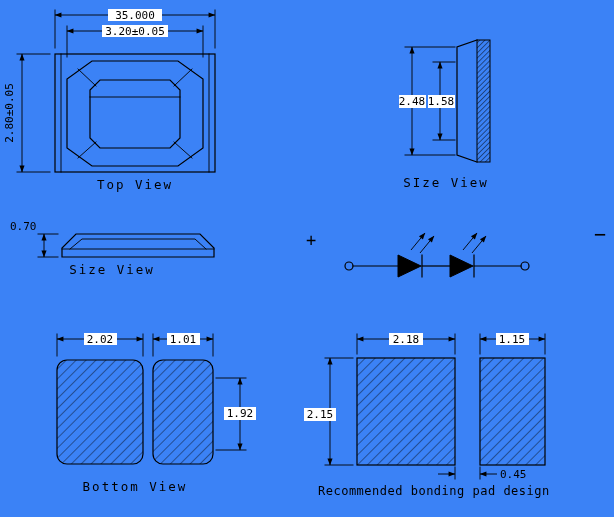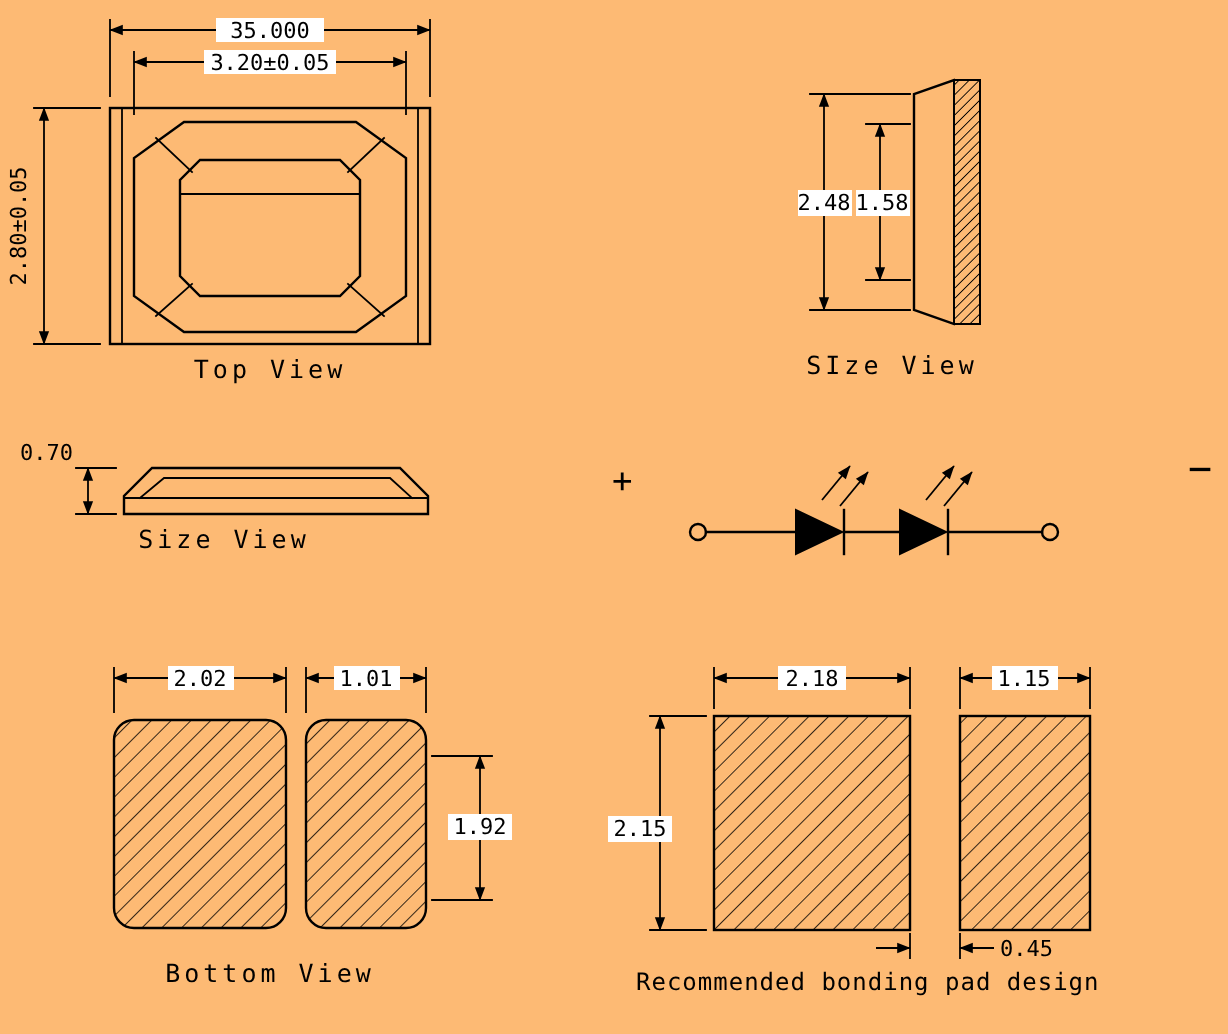--- a/index.html
+++ b/index.html
@@ -1,16 +1,16 @@
 <!DOCTYPE html>
 <html><head>
 <meta charset="utf-8">
 <style>
   html,body{margin:0;padding:0;background:#fff;}
-  .stage{position:relative;width:614px;height:517px;background:#fdba74;overflow:hidden;
+  .stage{position:relative;width:614px;height:517px;background:#3b82f6;overflow:hidden;
          font-family:"DejaVu Sans Mono","Liberation Mono",monospace;}
   svg{position:absolute;left:0;top:0;}
   .ln{stroke:#000;stroke-width:1.2;fill:none;stroke-linecap:square;}
   .thin{stroke:#000;stroke-width:0.9;fill:none;stroke-linecap:square;}
   .dim{stroke:#000;stroke-width:0.9;fill:none;}
   .hatch{fill:url(#hatchP);stroke:#000;stroke-width:1.2;}
   .hatch2{fill:url(#hatchD);stroke:#000;stroke-width:1;}
   .fillb{fill:#000;stroke:#000;}
   .bg{fill:#fff;stroke:none;}
   text{fill:#000;font-size:11px;font-family:"DejaVu Sans Mono","Liberation Mono",monospace;}

